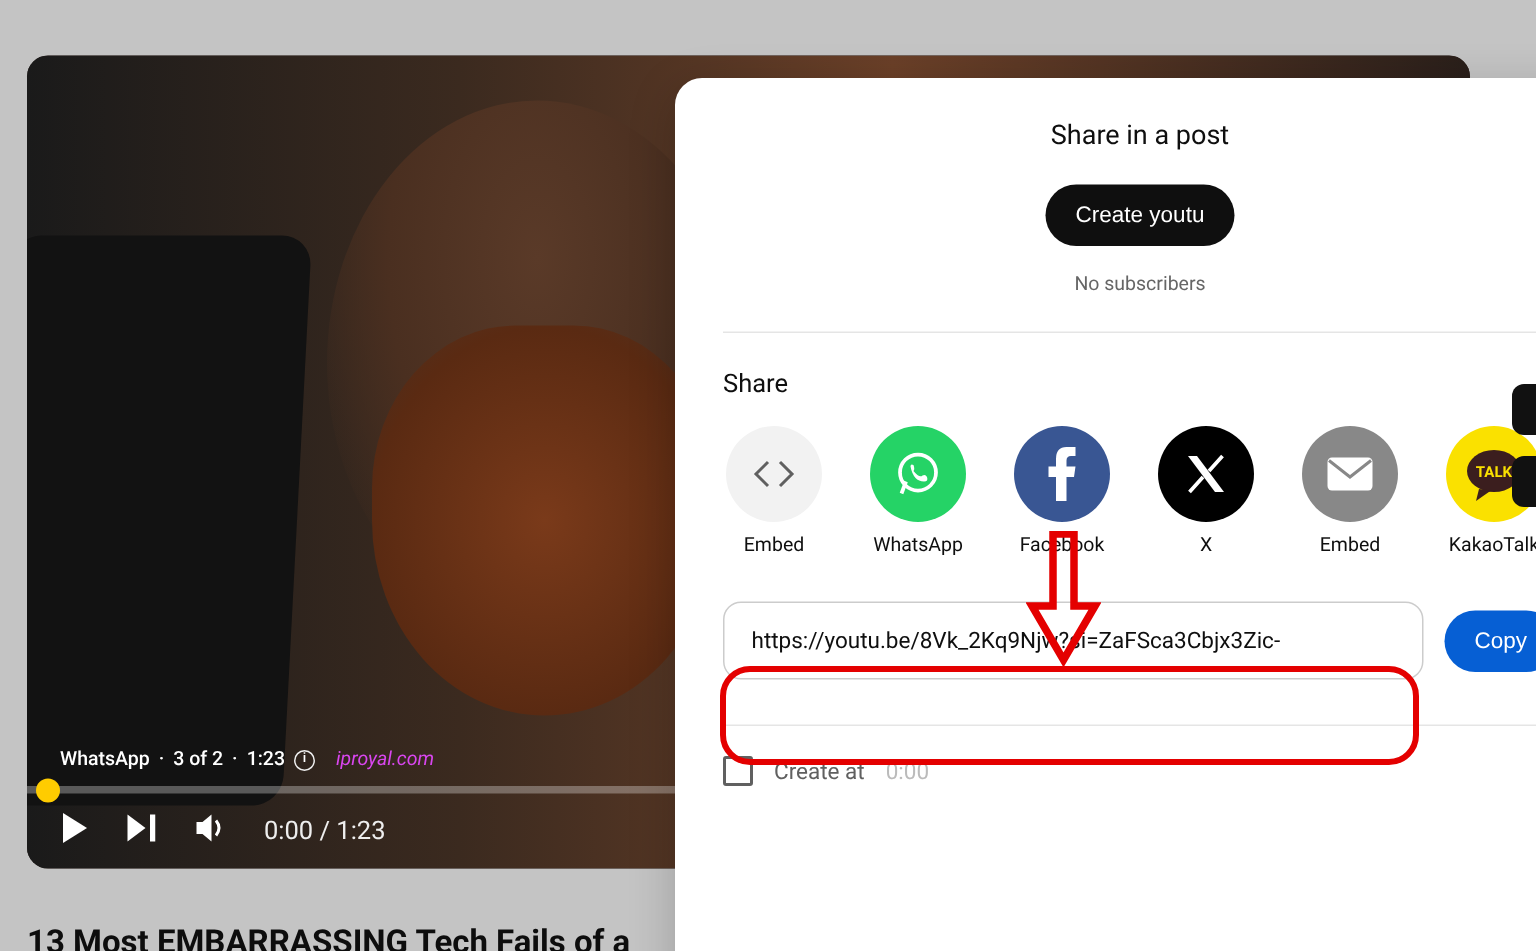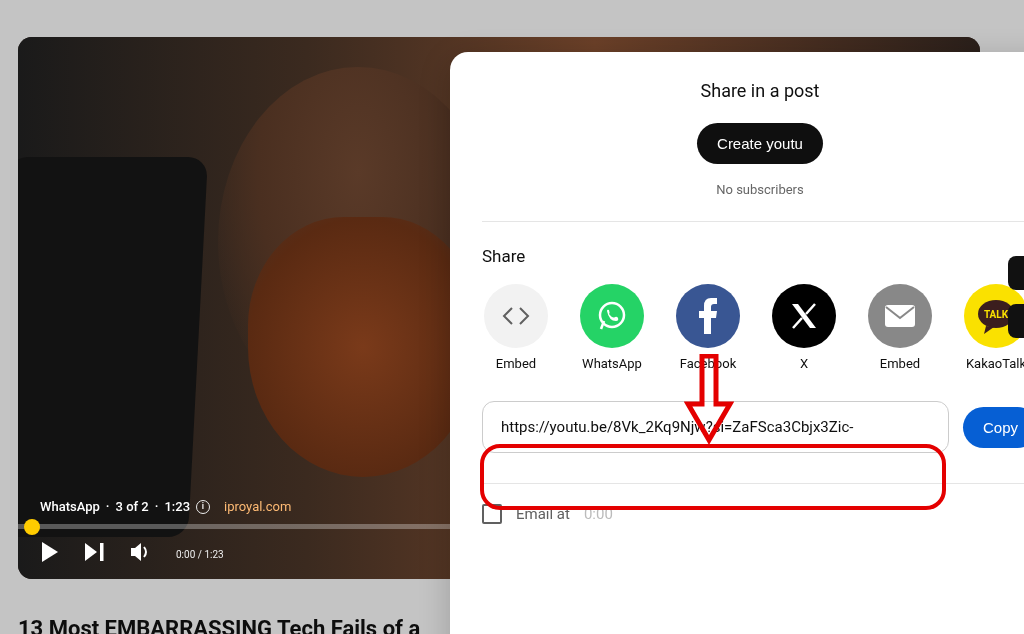--- a/index.html
+++ b/index.html
@@ -69,21 +69,21 @@
     padding: 0 22px 10px 22px;
   }
   .sponsor-line .info-icon {
     width: 14px; height: 14px;
     border: 1.2px solid #eee;
     border-radius: 50%;
     display: inline-flex;
     align-items: center; justify-content: center;
     font-size: 9px; line-height: 1;
   }
-  .sponsor-domain { font-weight: 400; color: #fdba74; margin-left: 8px; }
+  .sponsor-domain { font-weight: 400; color: #d946ef; margin-left: 8px; font-style: italic; }
   .progress-bar {
     height: 5px;
     background: rgba(255,255,255,0.3);
     margin: 0 0 0 0;
     position: relative;
   }
   .progress-scrubber {
     position: absolute;
     left: 14px; top: 50%;
     transform: translate(-50%,-50%);
@@ -92,21 +92,21 @@
     border-radius: 50%;
   }
   .controls {
     display: flex;
     align-items: center;
     gap: 24px;
     padding: 12px 22px;
     color: #fff;
   }
   .controls svg { fill: #fff; }
-  .time-text { font-size: 10px; color: #eee; }
+  .time-text { font-size: 17px; color: #eee; }
   .video-title {
     position: absolute;
     left: 18px;
     top: 592px;
     font-size: 22px;
     font-weight: 700;
     color: #0d0d0d;
     margin-top: 24px;
   }
 
@@ -349,21 +349,21 @@
 
   <div class="url-row">
     <div class="url-box">https://youtu.be/8Vk_2Kq9Njw?si=ZaFSca3Cbjx3Zic-</div>
     <button class="copy-btn">Copy</button>
   </div>
 
   <div class="dialog-divider"></div>
 
   <div class="startat-row">
     <div class="startat-check"></div>
-    <span class="startat-label">Email at</span>
+    <span class="startat-label">Create at</span>
     <span class="startat-time">0:00</span>
   </div>
 </div>
 
 <div class="side-pills">
   <div class="side-pill"></div>
   <div class="side-pill"></div>
 </div>
 
 <svg class="annot-arrow" width="50" height="90">

